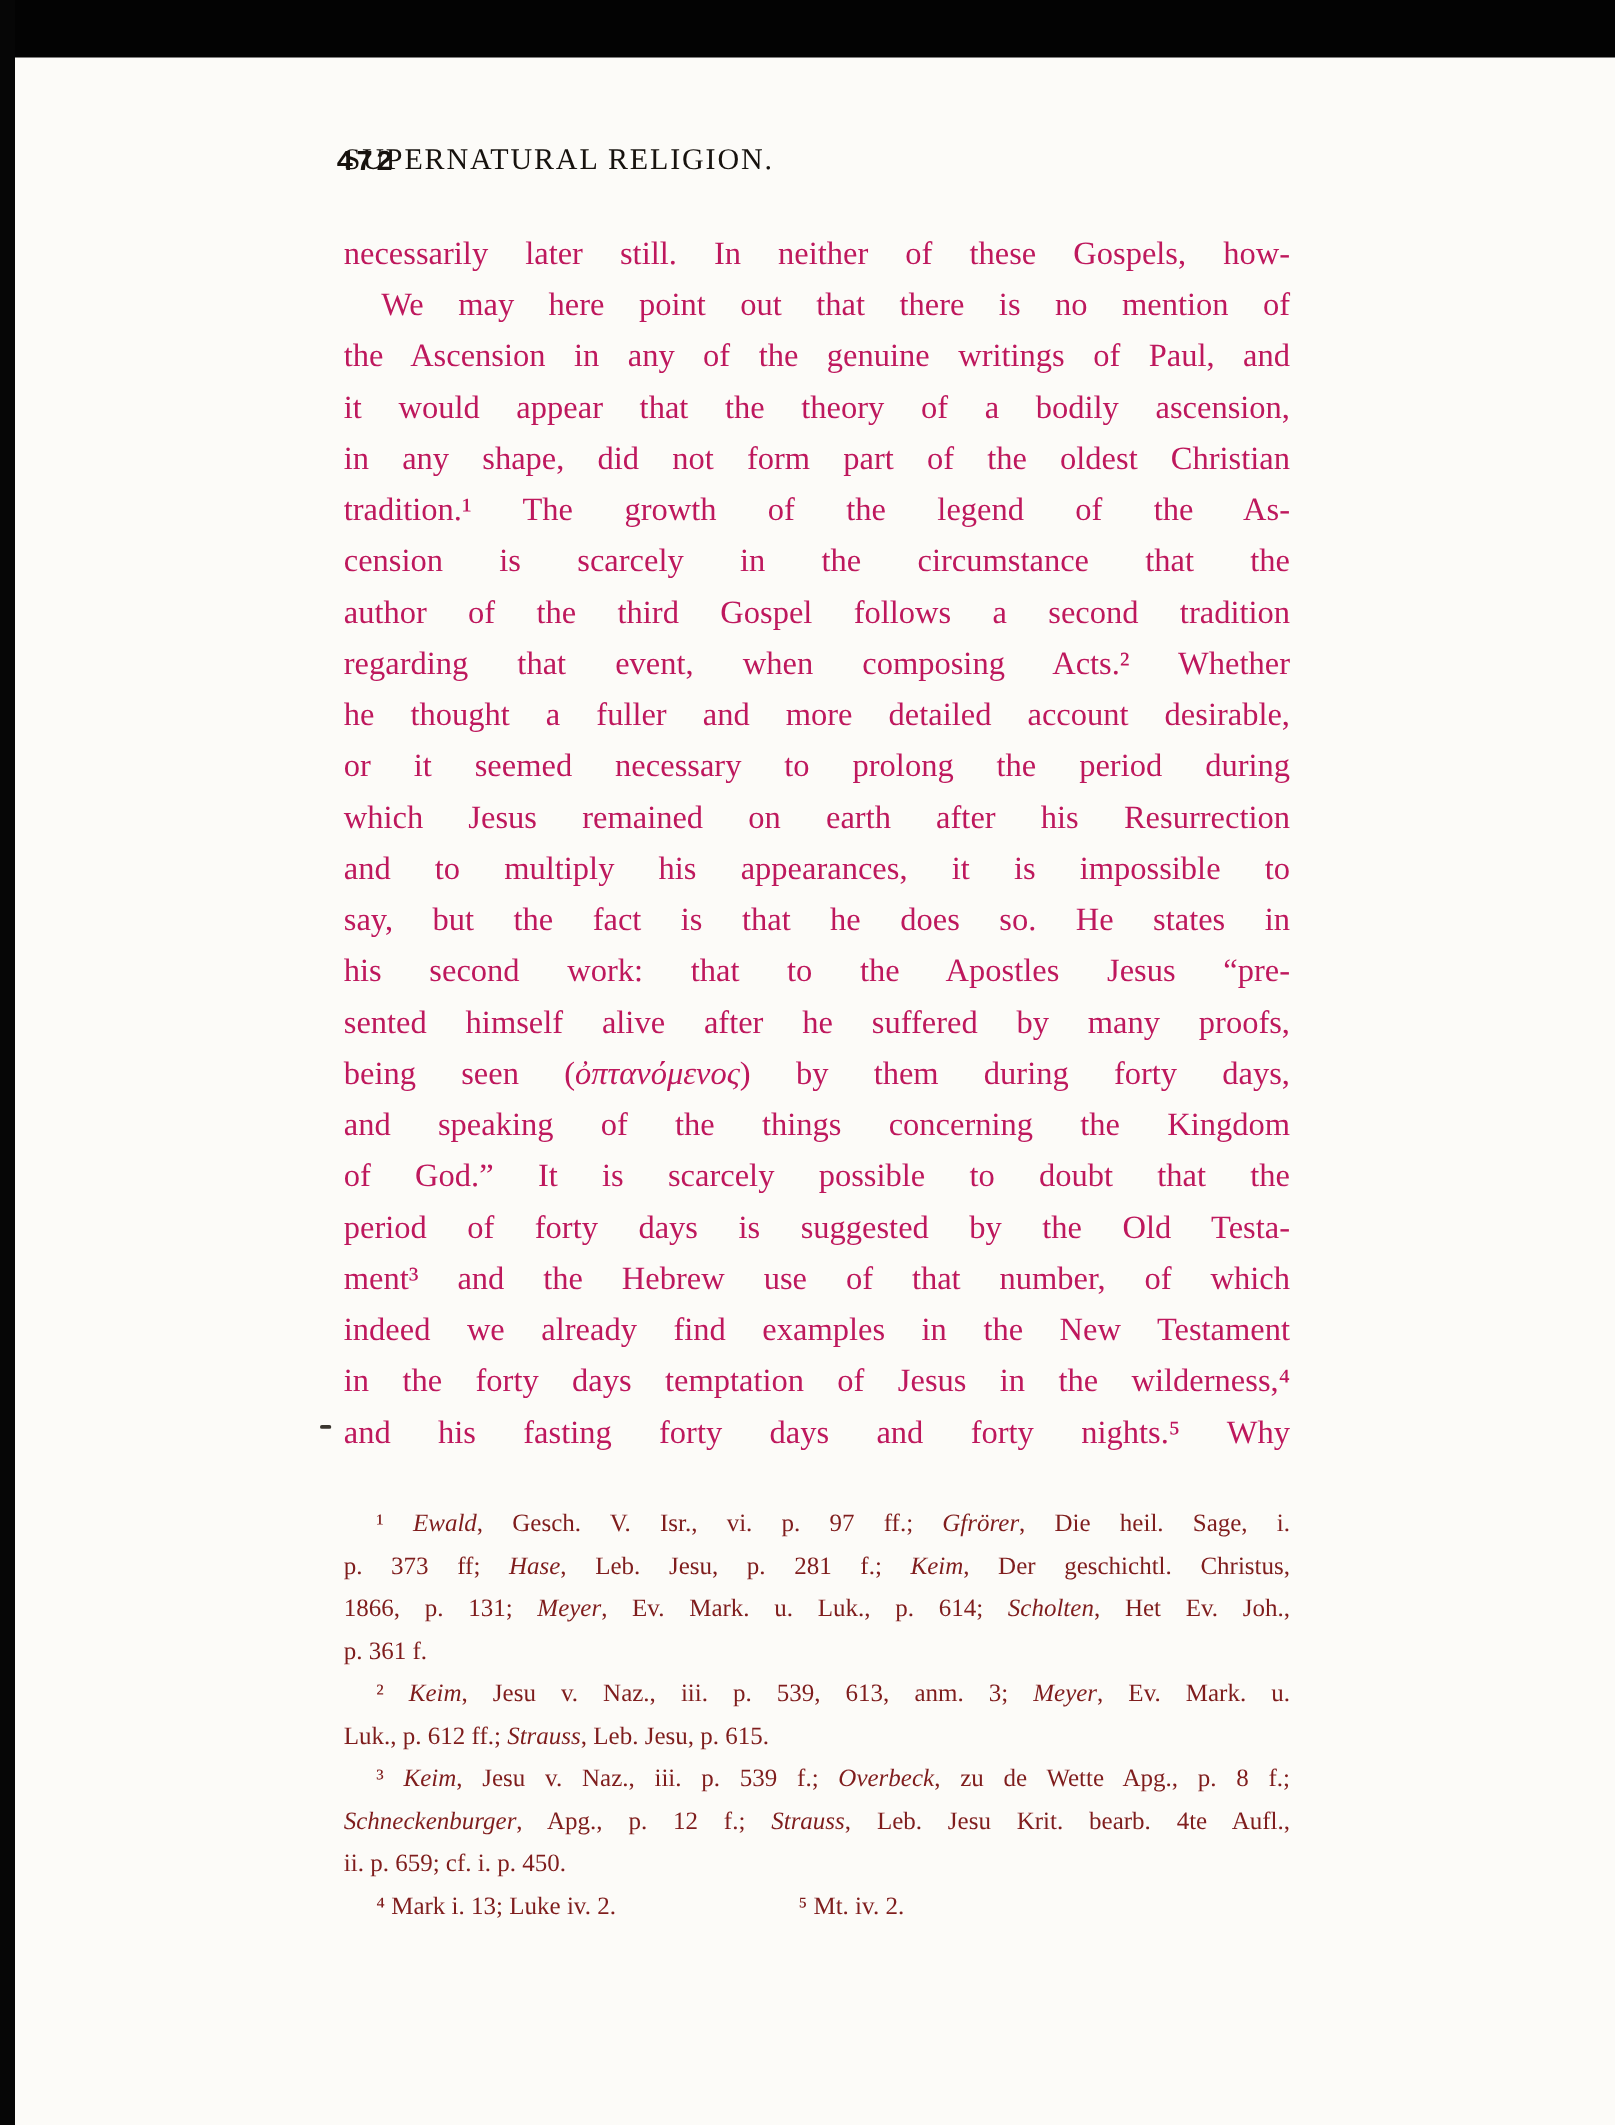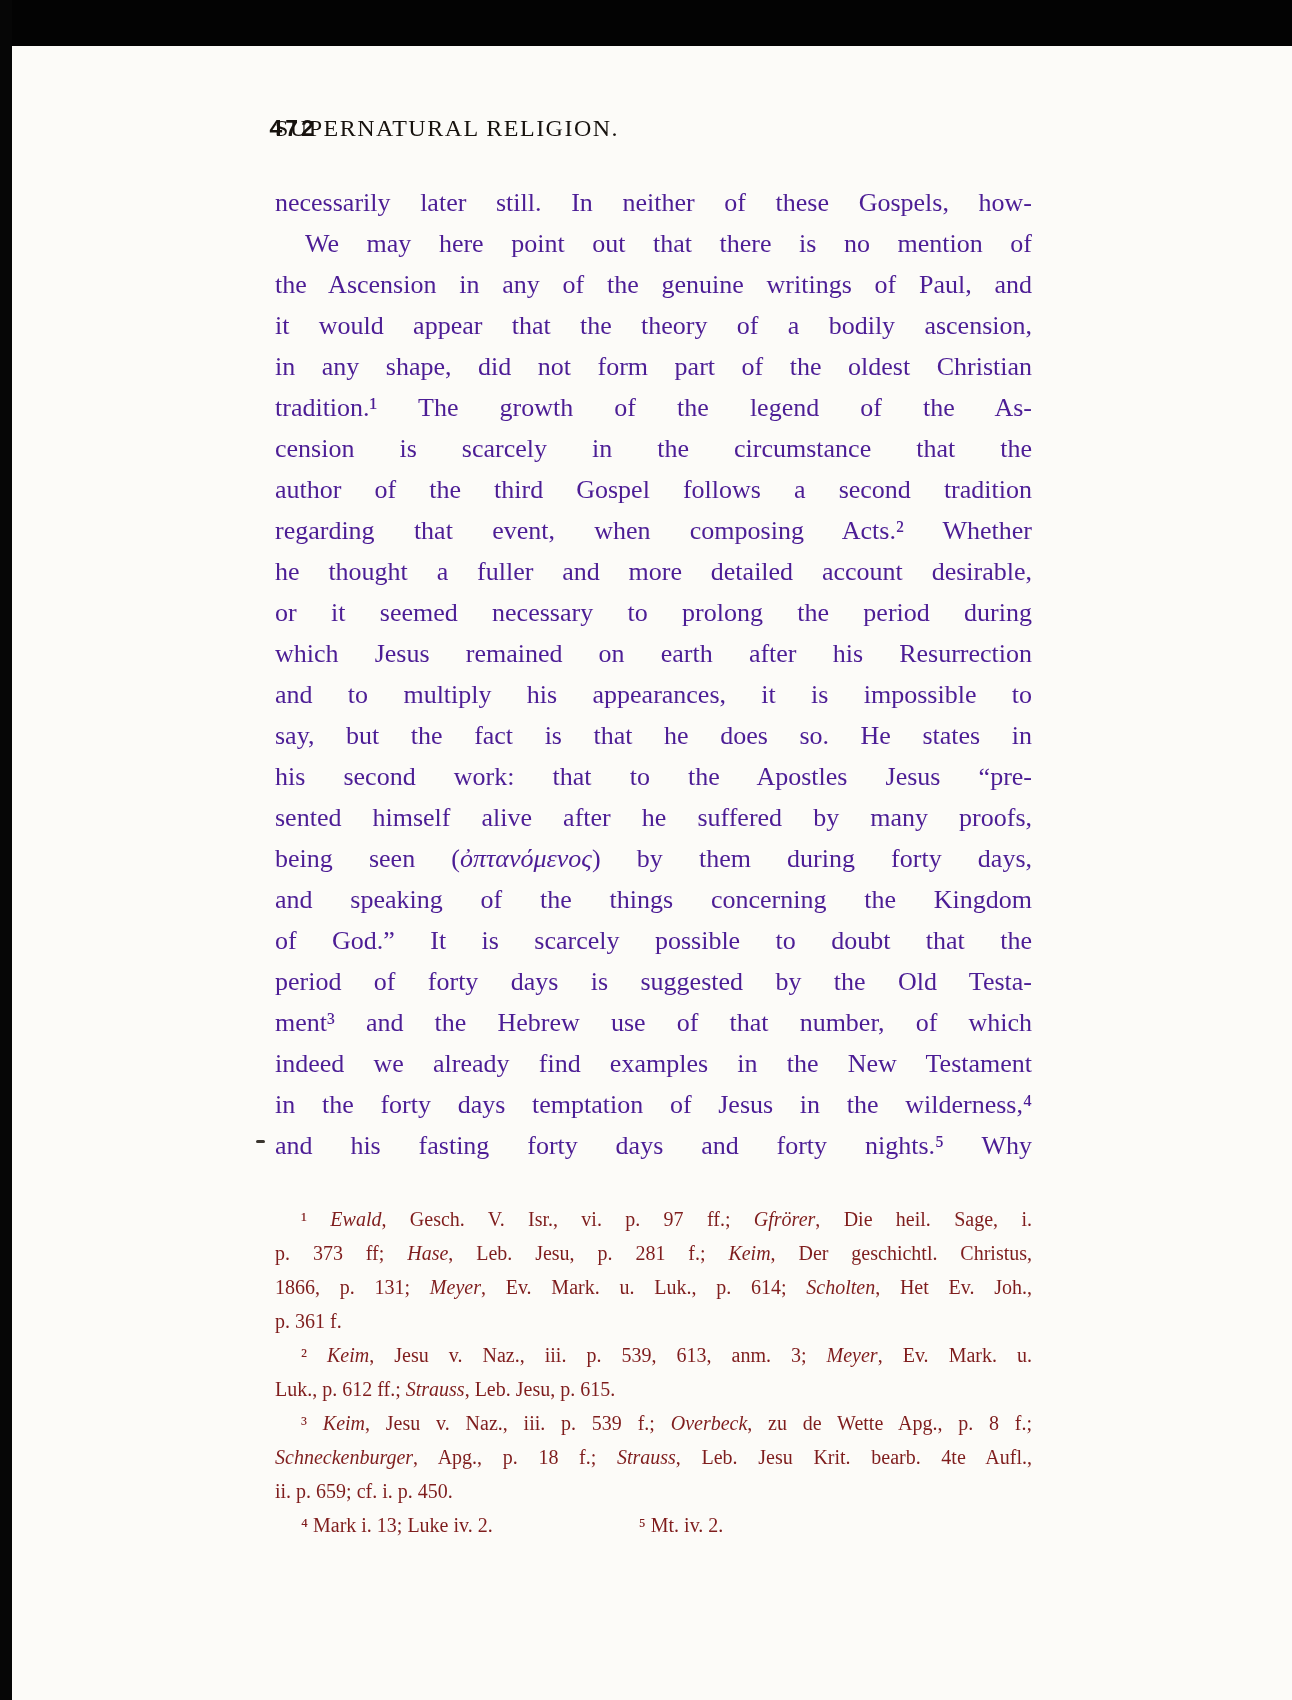--- a/index.html
+++ b/index.html
@@ -56,21 +56,21 @@
     display: block;
     text-align: left;
     font-size: 24px;
     letter-spacing: 1.5px;
     padding-top: 3px;
     white-space: nowrap;
   }
   .bodytext {
     font-size: 26px;
     line-height: 41px;
-    color: #4c1d95;
+    color: #be185d;
     font-family: Liberation Serif, serif;
   }
   .footnotes {
     margin-top: 36px;
     font-size: 20px;
     line-height: 34px;
     color: #7f1d1d;
   }
   .textblock .line {
     text-align: justify;
@@ -152,21 +152,21 @@
           <div class="line"><span>p. 373 ff; </span><i>Hase</i><span>, Leb. Jesu, p. 281 f.; </span><i>Keim</i><span>, Der geschichtl. Christus,</span></div>
           <div class="line"><span>1866, p. 131; </span><i>Meyer</i><span>, Ev. Mark. u. Luk., p. 614; </span><i>Scholten</i><span>, Het Ev. Joh.,</span></div>
           <div class="line last"><span>p. 361 f.</span></div>
         </div>
         <div class="textblock indent">
           <div class="line"><span>² </span><i>Keim</i><span>, Jesu v. Naz., iii. p. 539, 613, anm. 3; </span><i>Meyer</i><span>, Ev. Mark. u.</span></div>
           <div class="line last"><span>Luk., p. 612 ff.; </span><i>Strauss</i><span>, Leb. Jesu, p. 615.</span></div>
         </div>
         <div class="textblock indent">
           <div class="line"><span>³ </span><i>Keim</i><span>, Jesu v. Naz., iii. p. 539 f.; </span><i>Overbeck</i><span>, zu de Wette Apg., p. 8 f.;</span></div>
-          <div class="line"><i>Schneckenburger</i><span>, Apg., p. 18 f.; </span><i>Strauss</i><span>, Leb. Jesu Krit. bearb. 4te Aufl.,</span></div>
+          <div class="line"><i>Schneckenburger</i><span>, Apg., p. 12 f.; </span><i>Strauss</i><span>, Leb. Jesu Krit. bearb. 4te Aufl.,</span></div>
           <div class="line last"><span>ii. p. 659; cf. i. p. 450.</span></div>
         </div>
         <div class="textblock indent">
           <div class="line last"><span>⁴ Mark i. 13; Luke iv. 2.</span><span class="pad">⁵ Mt. iv. 2.</span></div>
         </div>
       </div>
   </div>
 </div>
 
 </body></html>

